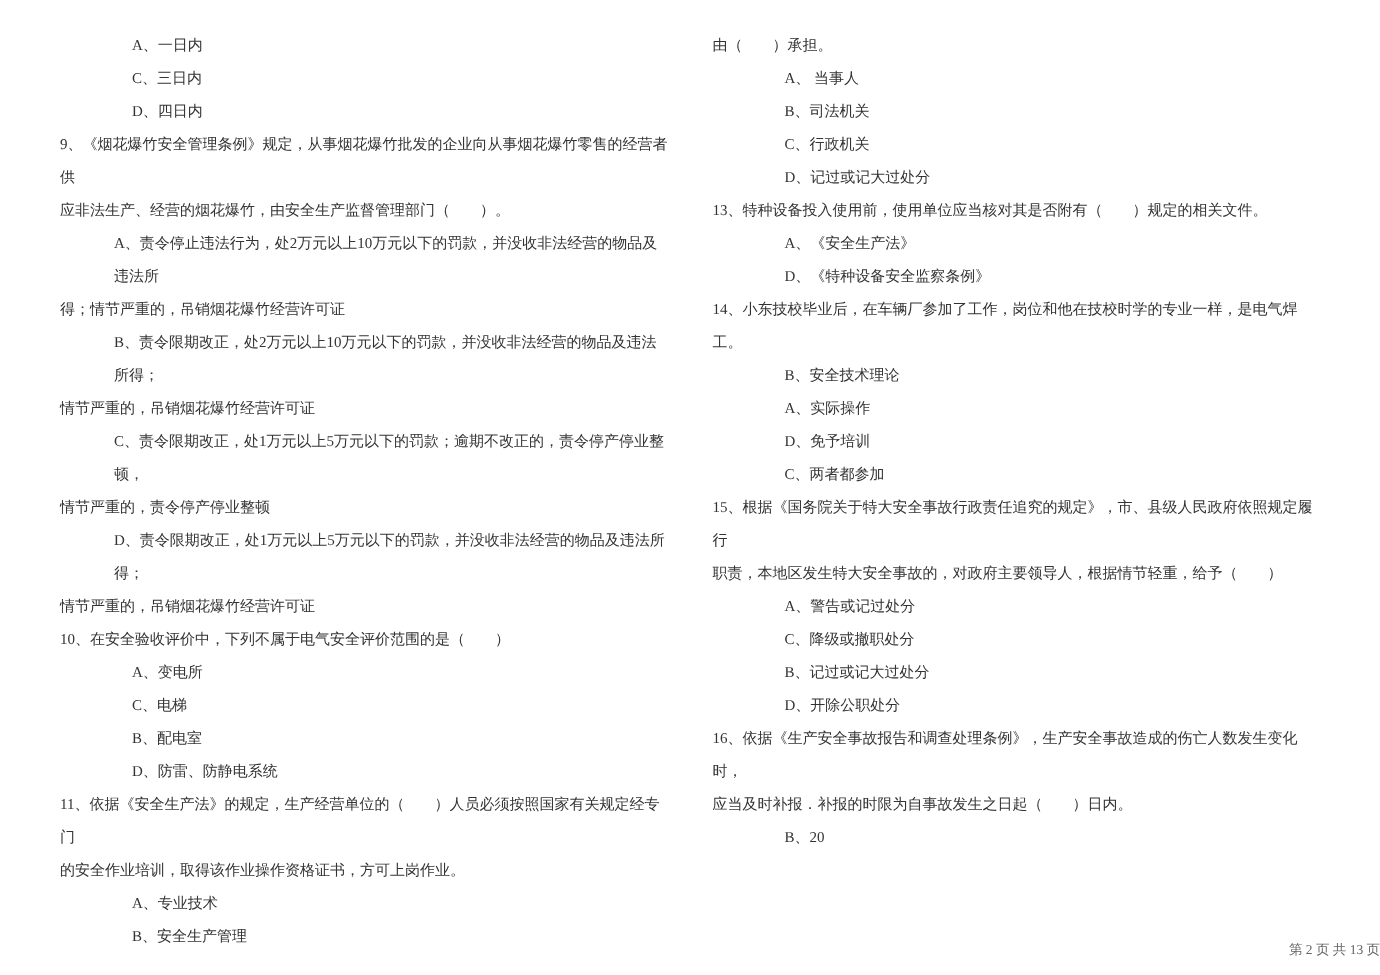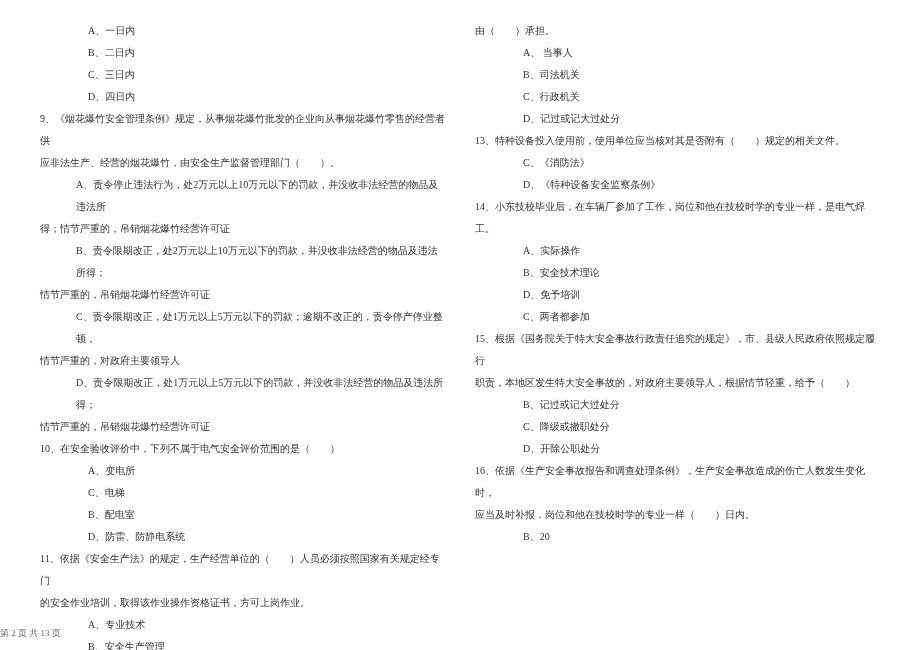--- a/index.html
+++ b/index.html
@@ -34,44 +34,43 @@
     }
     .question-continue {
       padding-left: 0;
     }
     .sub-option {
       padding-left: 36px;
     }
     .footer {
       position: absolute;
       bottom: 10px;
-      left: 0;
+      left: 12px;
       right: 0;
-      text-align: left;
+      text-align: right;
       font-size: 9px;
       color: #666;
     }
   </style>
 </head>
 <body>
 
 <div class="content">
   <div class="column">
     <div class="option">A、一日内</div>
-    <div class="option">B、二日内</div>
     <div class="option">C、三日内</div>
     <div class="option">D、四日内</div>
     <div class="question">9、《烟花爆竹安全管理条例》规定，从事烟花爆竹批发的企业向从事烟花爆竹零售的经营者供</div>
     <div class="question-continue">应非法生产、经营的烟花爆竹，由安全生产监督管理部门（　　）。</div>
     <div class="sub-option">A、责令停止违法行为，处2万元以上10万元以下的罚款，并没收非法经营的物品及违法所</div>
     <div class="question-continue">得；情节严重的，吊销烟花爆竹经营许可证</div>
     <div class="sub-option">B、责令限期改正，处2万元以上10万元以下的罚款，并没收非法经营的物品及违法所得；</div>
     <div class="question-continue">情节严重的，吊销烟花爆竹经营许可证</div>
     <div class="sub-option">C、责令限期改正，处1万元以上5万元以下的罚款；逾期不改正的，责令停产停业整顿，</div>
-    <div class="question-continue">情节严重的，对政府主要领导人</div>
+    <div class="question-continue">情节严重的，责令停产停业整顿</div>
     <div class="sub-option">D、责令限期改正，处1万元以上5万元以下的罚款，并没收非法经营的物品及违法所得；</div>
     <div class="question-continue">情节严重的，吊销烟花爆竹经营许可证</div>
     <div class="question">10、在安全验收评价中，下列不属于电气安全评价范围的是（　　）</div>
     <div class="option">A、变电所</div>
     <div class="option">C、电梯</div>
     <div class="option">B、配电室</div>
     <div class="option">D、防雷、防静电系统</div>
     <div class="question">11、依据《安全生产法》的规定，生产经营单位的（　　）人员必须按照国家有关规定经专门</div>
     <div class="question-continue">的安全作业培训，取得该作业操作资格证书，方可上岗作业。</div>
     <div class="option">A、专业技术</div>
@@ -79,33 +78,34 @@
 
   </div>
 
   <div class="column">
     <div class="question-continue">由（　　）承担。</div>
     <div class="option">A、 当事人</div>
     <div class="option">B、司法机关</div>
     <div class="option">C、行政机关</div>
     <div class="option">D、记过或记大过处分</div>
     <div class="question">13、特种设备投入使用前，使用单位应当核对其是否附有（　　）规定的相关文件。</div>
-    <div class="option">C、《消防法》</div>
+    <div class="option">A、《安全生产法》</div>
     <div class="option">D、《特种设备安全监察条例》</div>
     <div class="question">14、小东技校毕业后，在车辆厂参加了工作，岗位和他在技校时学的专业一样，是电气焊工。</div>
+    <div class="option">B、安全技术理论</div>
     <div class="option">A、实际操作</div>
-    <div class="option">B、安全技术理论</div>
     <div class="option">D、免予培训</div>
     <div class="option">C、两者都参加</div>
     <div class="question">15、根据《国务院关于特大安全事故行政责任追究的规定》，市、县级人民政府依照规定履行</div>
     <div class="question-continue">职责，本地区发生特大安全事故的，对政府主要领导人，根据情节轻重，给予（　　）</div>
+    <div class="option">A、警告或记过处分</div>
+    <div class="option">C、降级或撤职处分</div>
     <div class="option">B、记过或记大过处分</div>
-    <div class="option">C、降级或撤职处分</div>
     <div class="option">D、开除公职处分</div>
     <div class="question">16、依据《生产安全事故报告和调查处理条例》，生产安全事故造成的伤亡人数发生变化时，</div>
-    <div class="question-continue">应当及时补报．岗位和他在技校时学的专业一样（　　）日内。</div>
+    <div class="question-continue">应当及时补报．补报的时限为自事故发生之日起（　　）日内。</div>
     <div class="option">B、20</div>
   </div>
 </div>
 
 <div class="footer">
   <span>第 2 页 共 13 页</span>
 </div>
 
 </body></html>

